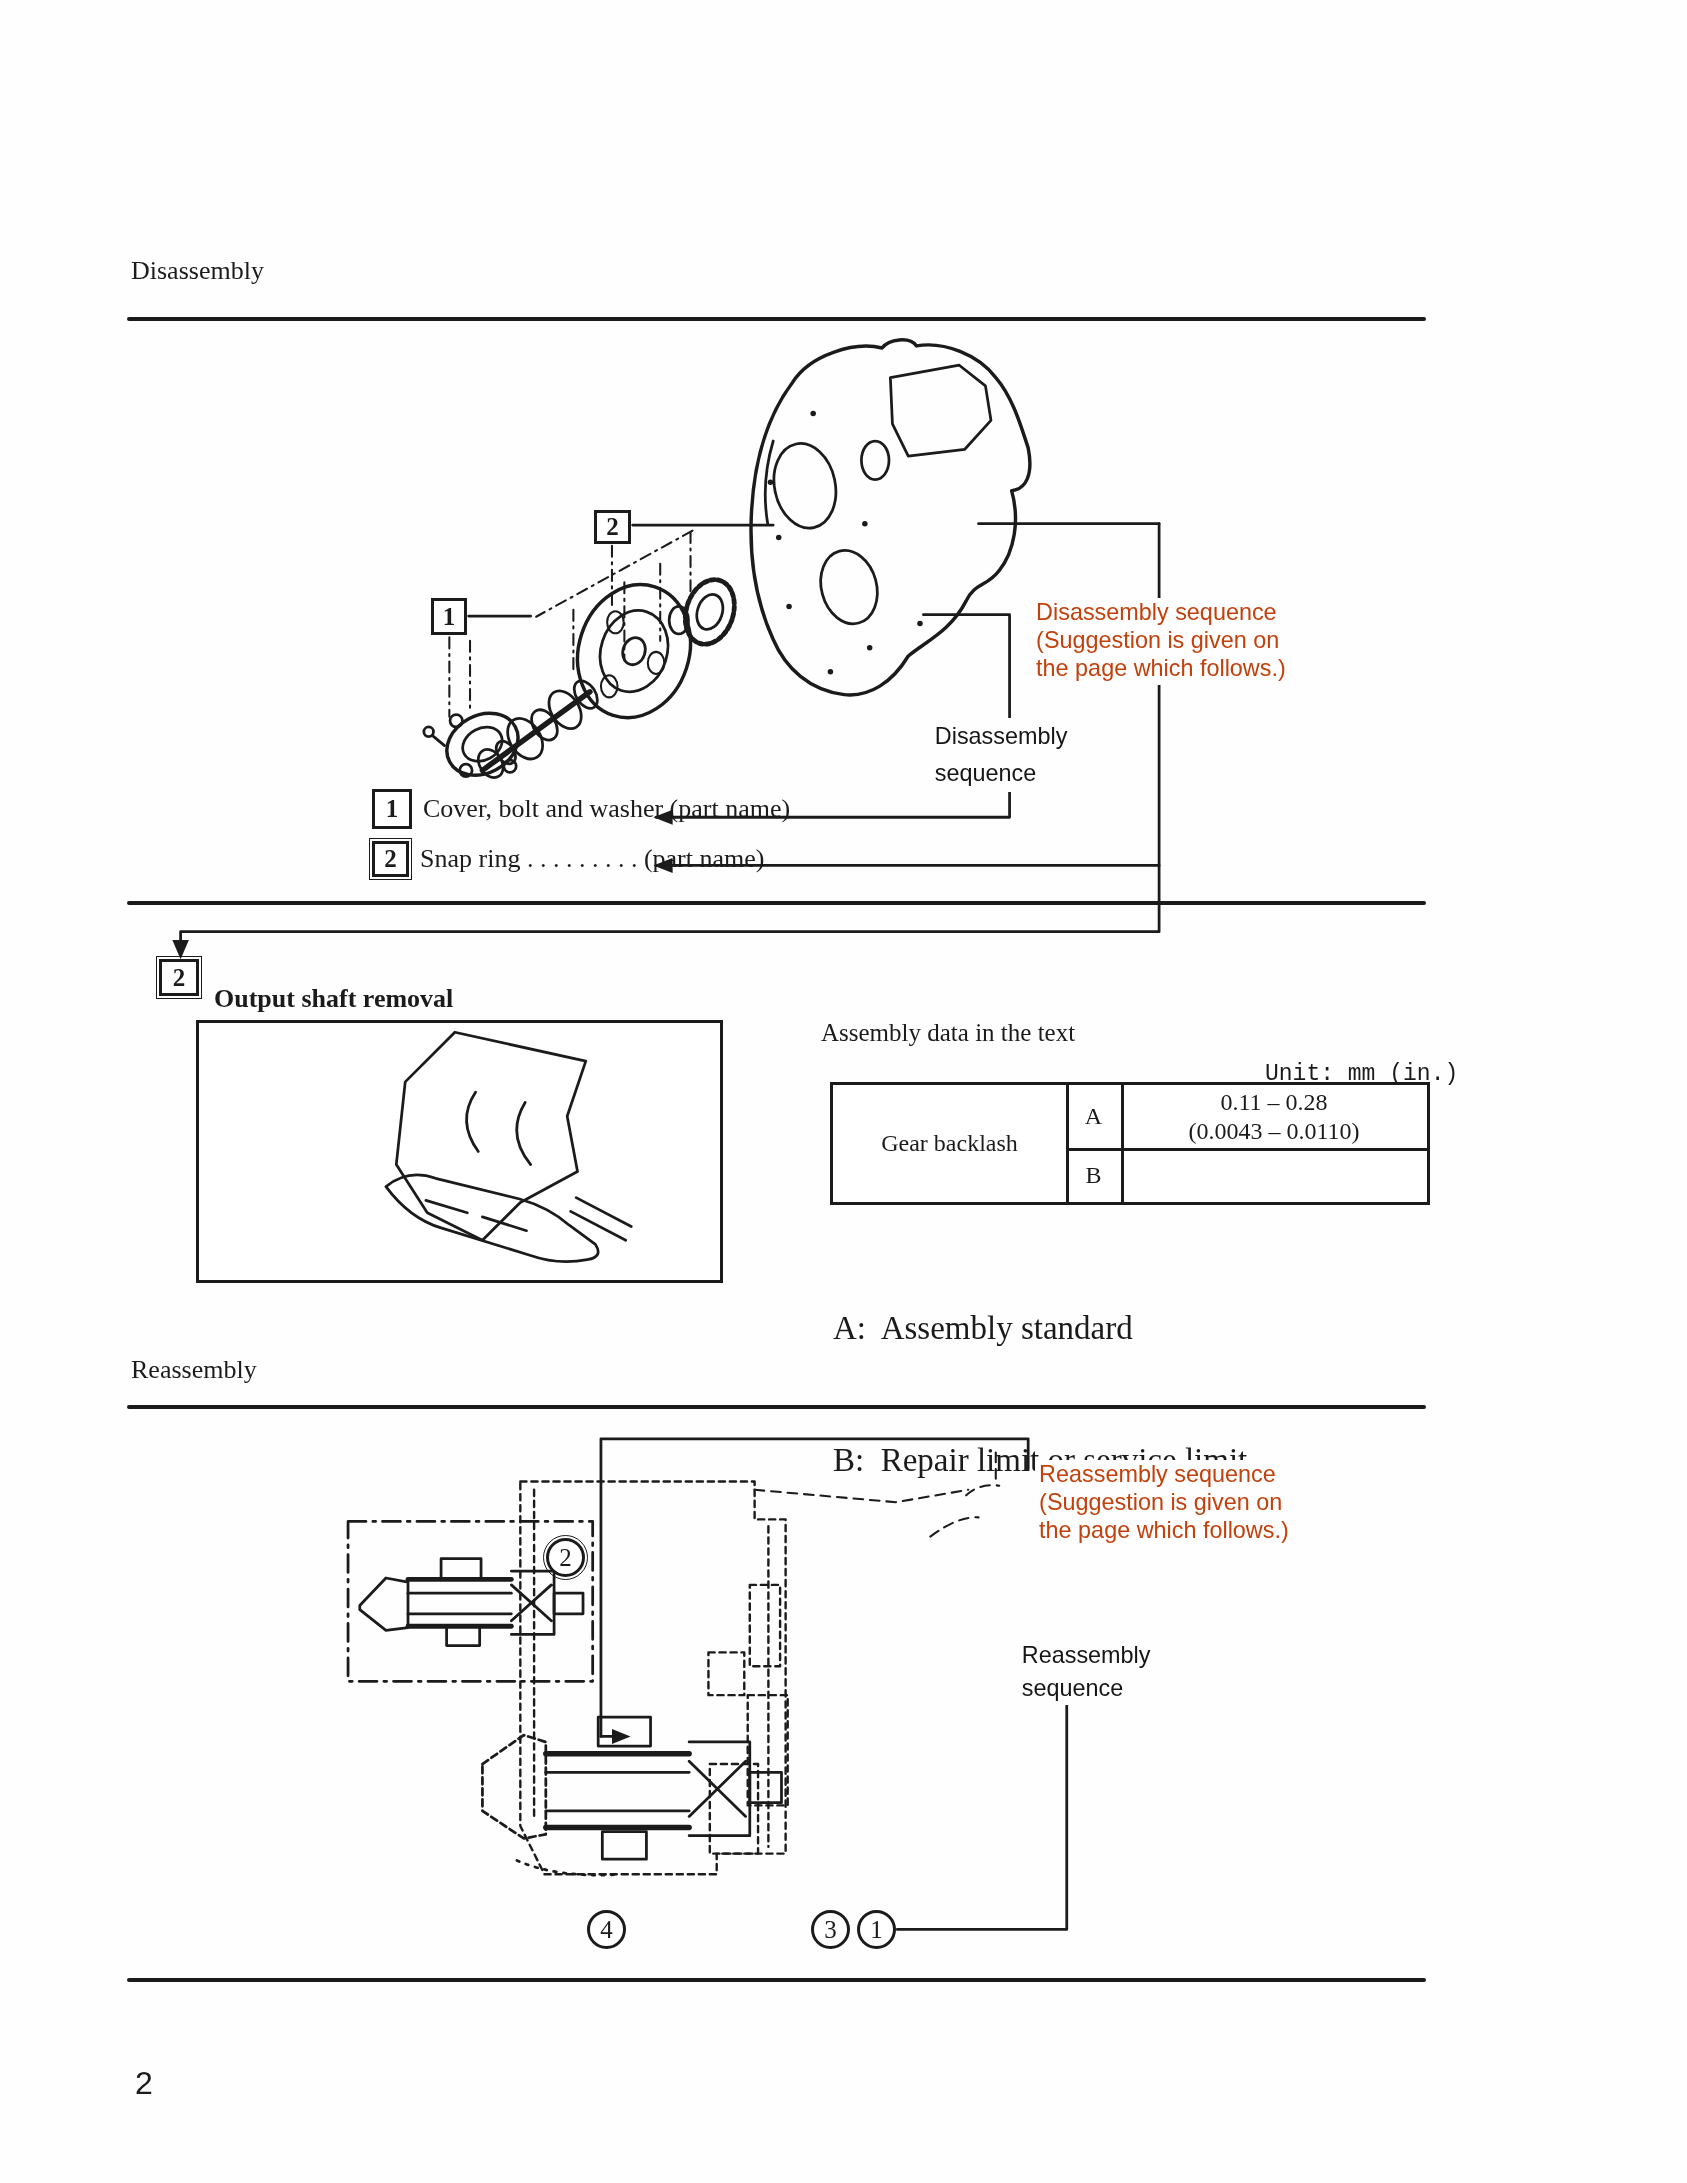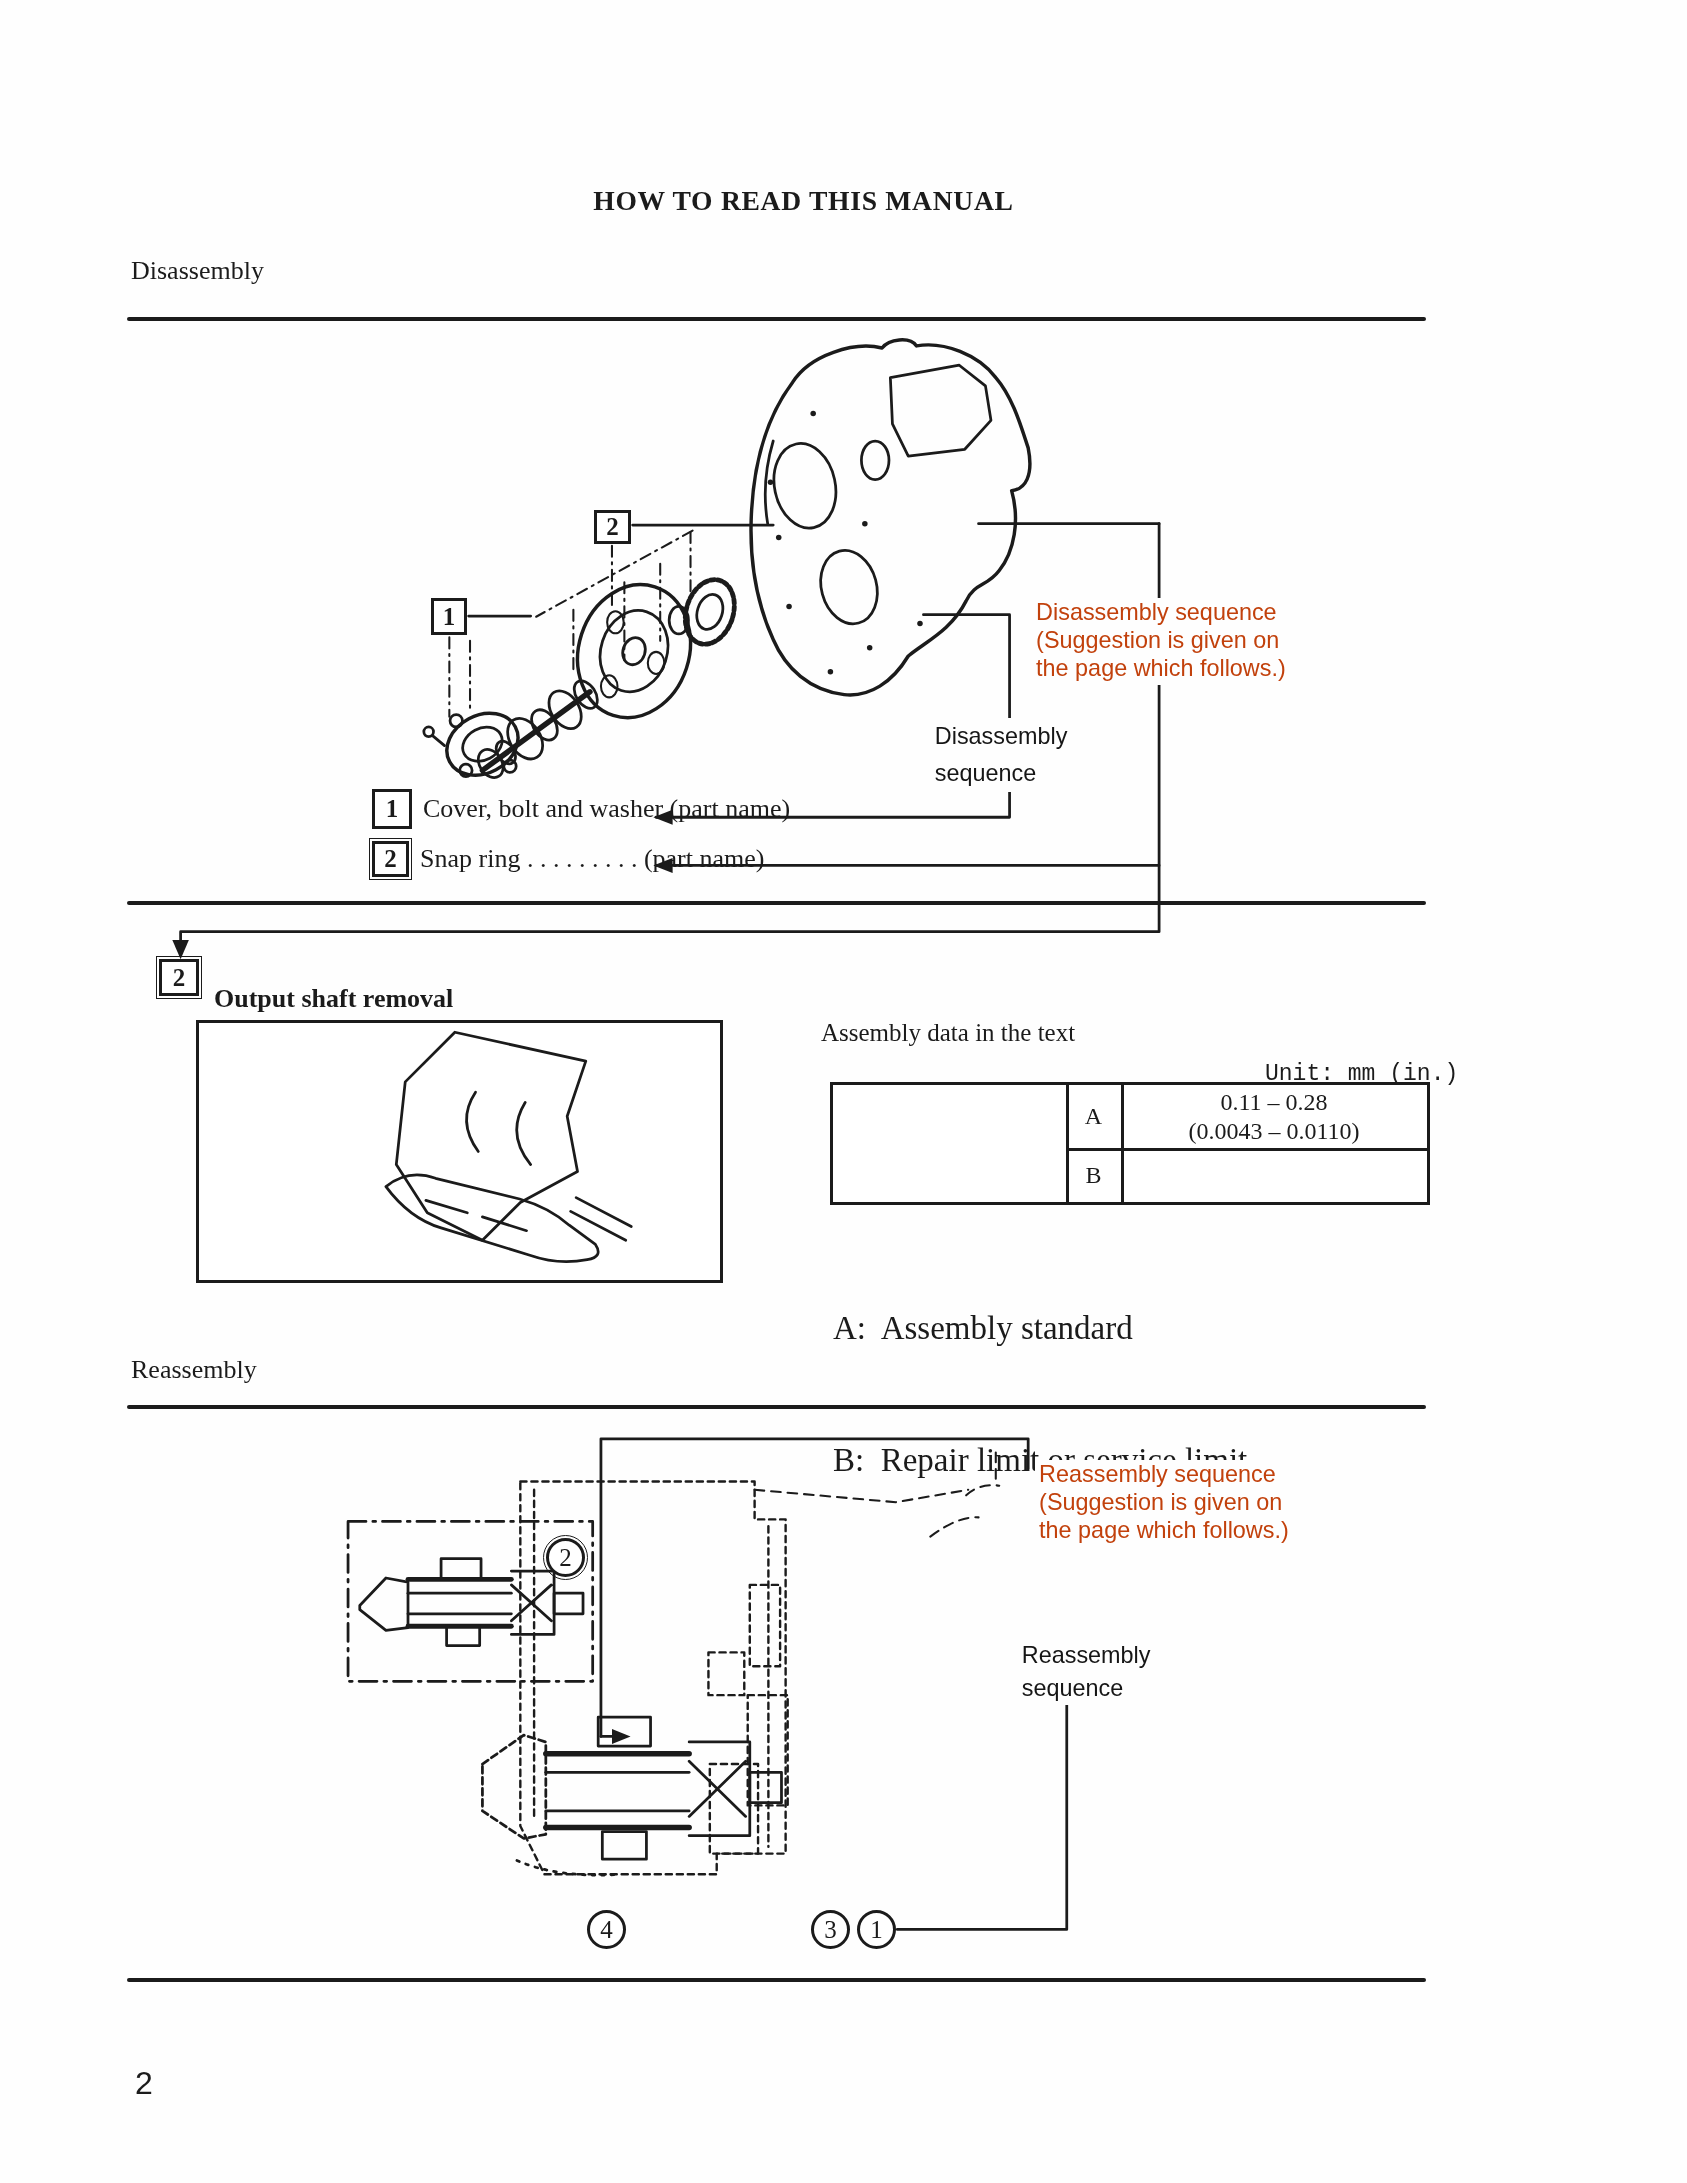--- a/index.html
+++ b/index.html
@@ -174,21 +174,20 @@
           <rect x="868" y="2492" width="76" height="42"></rect>
           <rect x="874" y="2658" width="64" height="40"></rect>
           <path d="M1000,2528 h88 v136 h-88 M1000,2556 l82,80 M1000,2636 l82,-80"></path>
           <rect x="1088" y="2572" width="46" height="44"></rect>
           <path d="M750,2700 q60,26 150,20" stroke-dasharray="4 10"></path>
         </g>
       </g>
     </g>
   </svg>
 
-  <div class="abs z2 title">HOW TO READ THIS MANUAL</div>
 
   <div class="abs z2 heading" style="top:256px;">Disassembly</div>
   <div class="abs z2 rule" style="top:317px;"></div>
 
   <div class="abs z2 numbox" style="left:594px;top:510px;width:37px;height:34px;">2</div>
   <div class="abs z2 numbox" style="left:431px;top:598px;width:36px;height:37px;">1</div>
 
   <div class="abs z2 notelabel sans" style="left:1032px;top:598px;">
     <div>Disassembly sequence</div>
     <div>(Suggestion is given on</div>
@@ -216,20 +215,21 @@
 
   <div class="abs picbox" style="left:196px;top:1020px;width:527px;height:263px;z-index:0;"></div>
 
   <div class="abs z2 svcheading" style="left:821px;top:1019px;">Assembly data in the text</div>
   <div class="abs z2 unit" style="left:1265px;top:1061px;">Unit: mm (in.)</div>
 
   <div class="abs z2 table" style="left:830px;top:1082px;width:600px;height:123px;">
     <div class="vline" style="left:233px;"></div>
     <div class="vline" style="left:288px;"></div>
     <div class="hline" style="left:233px;right:0;top:63px;"></div>
+    <div class="cell" style="left:0;top:0;width:233px;height:117px;">Gear backlash</div>
     <div class="cell" style="left:233px;top:0;width:55px;height:63px;">A</div>
     <div class="cell" style="left:233px;top:63px;width:55px;height:54px;">B</div>
     <div class="cell" style="left:288px;top:0;width:306px;height:63px;flex-direction:column;line-height:29px;">
       <div>0.11 – 0.28</div>
       <div>(0.0043 – 0.0110)</div>
     </div>
   </div>
 
   <div class="abs z2 legend" style="left:833px;top:1218px;">
     <div>A:  Assembly standard</div>

